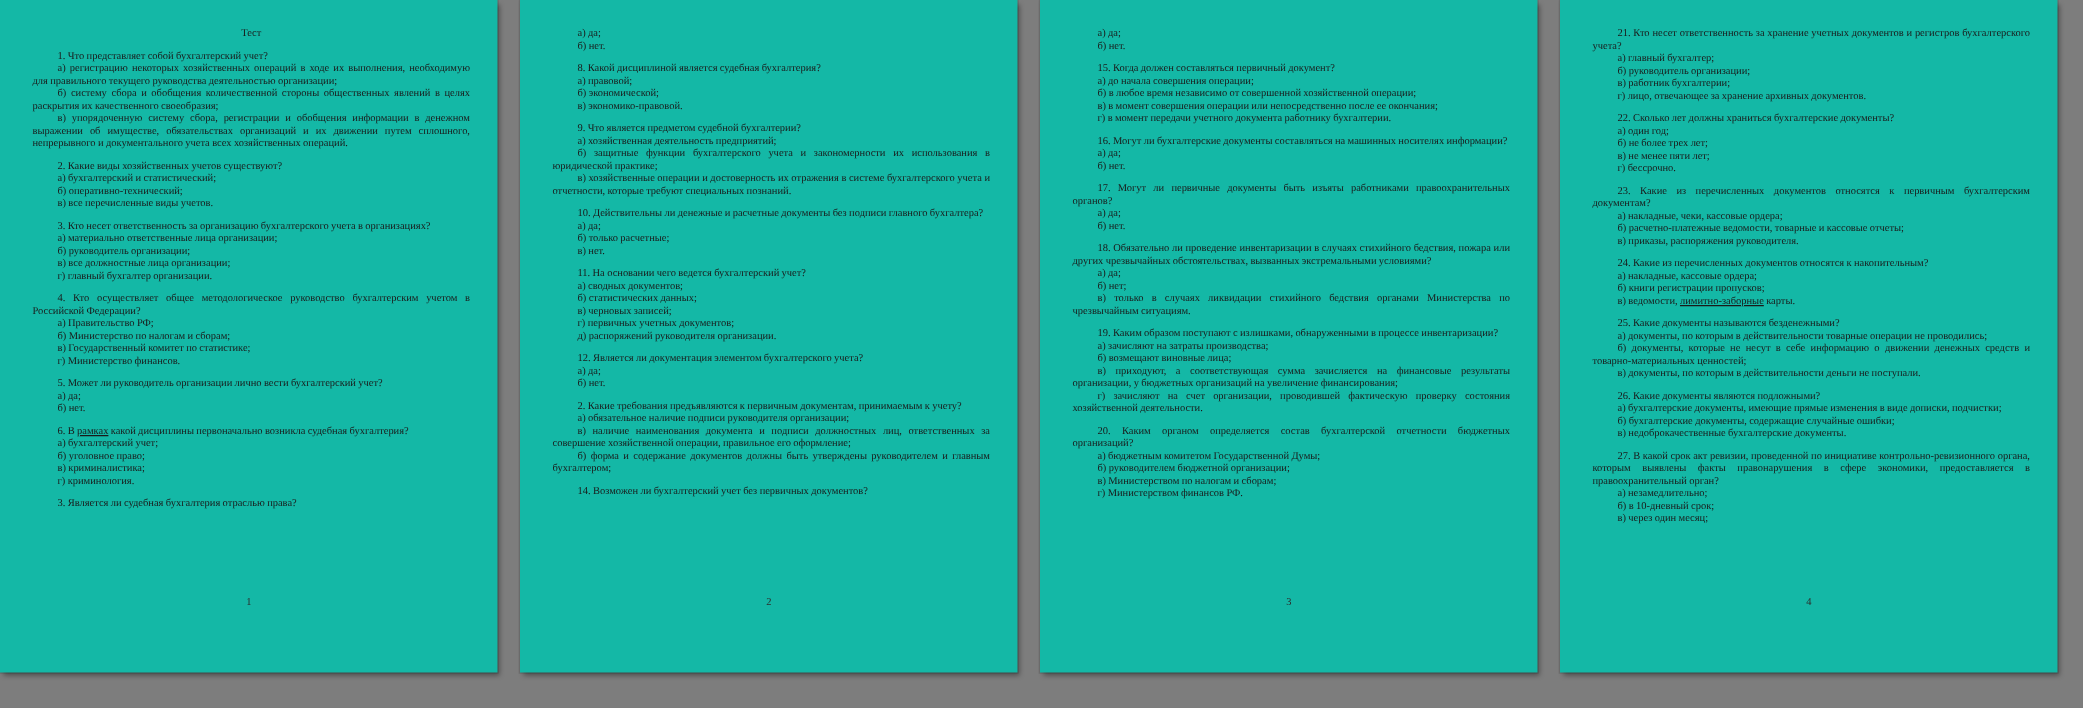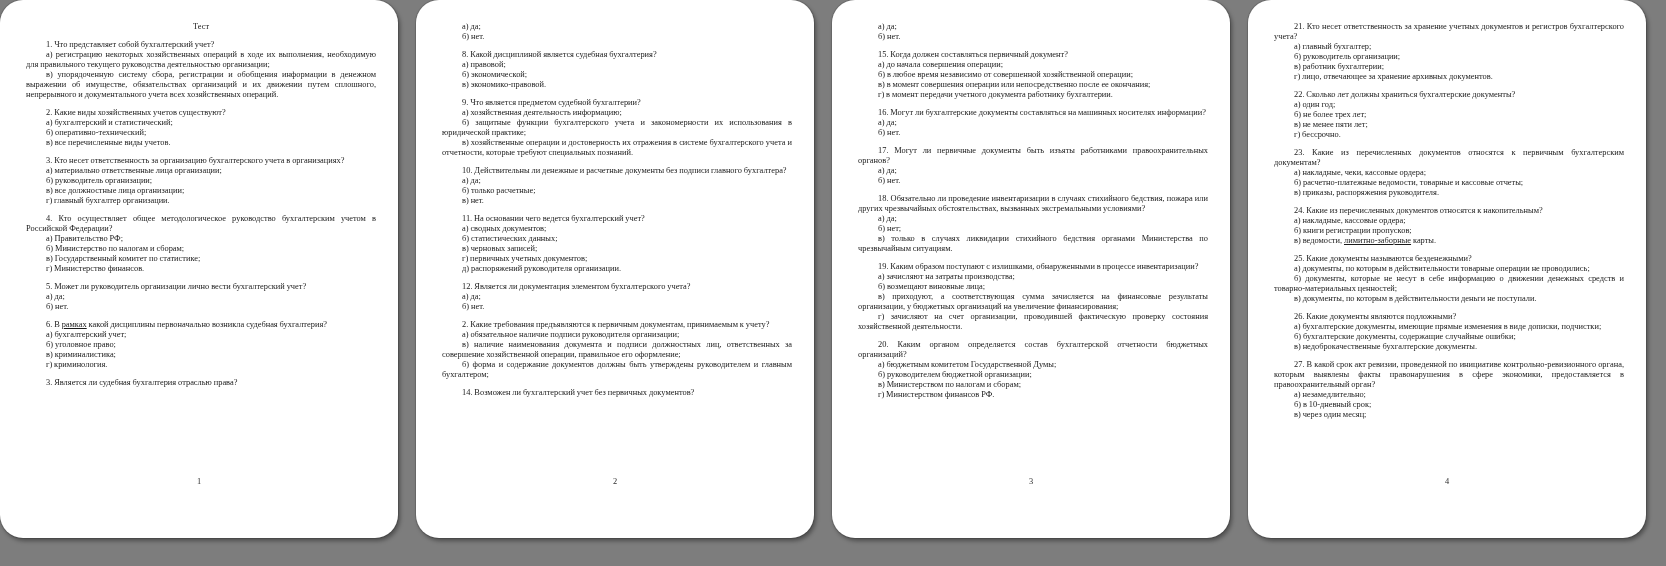--- a/index.html
+++ b/index.html
@@ -14,26 +14,25 @@
     display: flex;
     gap: 18px;
     width: 100%;
     height: 100%;
     align-items: flex-start;
   }
   .page {
     flex: 0 0 auto;
     width: 398px;
     height: 538px;
-    background: #ffffff;
+    background: #14b8a6;
     position: relative;
     box-sizing: border-box;
     padding: 22px 22px 0 26px;
     box-shadow: 2px 3px 4px rgba(0,0,0,0.38), 0 0 0 1px rgba(90,90,90,0.45);
-    border-radius: 23px;
   }
   .content { width: 100%; }
   .block {
     margin: 0;
     font-size: 8.4px;
     line-height: 10px;
     color: #1a1a1a;
     text-align: justify;
     text-indent: 20px;
     hyphens: auto;
@@ -68,20 +67,21 @@
 </head>
 <body>
 
 <div class="pages">
 
   <section class="page">
     <div class="content">
         <p class="block title">Тест</p>
         <p class="block q">1. Что представляет собой бухгалтерский учет?</p>
         <p class="block opt">а) регистрацию некоторых хозяйственных операций в ходе их выполнения, необходимую для правильного текущего руководства деятельностью организации;</p>
+        <p class="block opt">б) систему сбора и обобщения количественной стороны общественных явлений в целях раскрытия их качественного своеобразия;</p>
         <p class="block opt">в) упорядоченную систему сбора, регистрации и обобщения информации в денежном выражении об имуществе, обязательствах организаций и их движении путем сплошного, непрерывного и документального учета всех хозяйственных операций.</p>
         <p class="block q">2. Какие виды хозяйственных учетов существуют?</p>
         <p class="block opt">а) бухгалтерский и статистический;</p>
         <p class="block opt">б) оперативно-технический;</p>
         <p class="block opt">в) все перечисленные виды учетов.</p>
         <p class="block q">3. Кто несет ответственность за организацию бухгалтерского учета в организациях?</p>
         <p class="block opt">а) материально ответственные лица организации;</p>
         <p class="block opt">б) руководитель организации;</p>
         <p class="block opt">в) все должностные лица организации;</p>
         <p class="block opt">г) главный бухгалтер организации.</p>
@@ -105,21 +105,21 @@
 
   <section class="page">
     <div class="content">
         <p class="block opt">а) да;</p>
         <p class="block opt">б) нет.</p>
         <p class="block q">8. Какой дисциплиной является судебная бухгалтерия?</p>
         <p class="block opt">а) правовой;</p>
         <p class="block opt">б) экономической;</p>
         <p class="block opt">в) экономико-правовой.</p>
         <p class="block q">9. Что является предметом судебной бухгалтерии?</p>
-        <p class="block opt">а) хозяйственная деятельность информацию;</p>
+        <p class="block opt">а) хозяйственная деятельность предприятий;</p>
         <p class="block opt">б) защитные функции бухгалтерского учета и закономерности их использования в юридической практике;</p>
         <p class="block opt">в) хозяйственные операции и достоверность их отражения в системе бухгалтерского учета и отчетности, которые требуют специальных познаний.</p>
         <p class="block q">10. Действительны ли денежные и расчетные документы без подписи главного бухгалтера?</p>
         <p class="block opt">а) да;</p>
         <p class="block opt">б) только расчетные;</p>
         <p class="block opt">в) нет.</p>
         <p class="block q">11. На основании чего ведется бухгалтерский учет?</p>
         <p class="block opt">а) сводных документов;</p>
         <p class="block opt">б) статистических данных;</p>
         <p class="block opt">в) черновых записей;</p>

